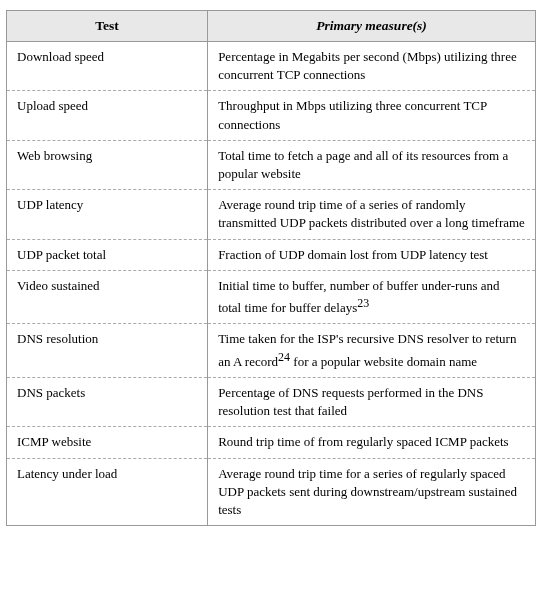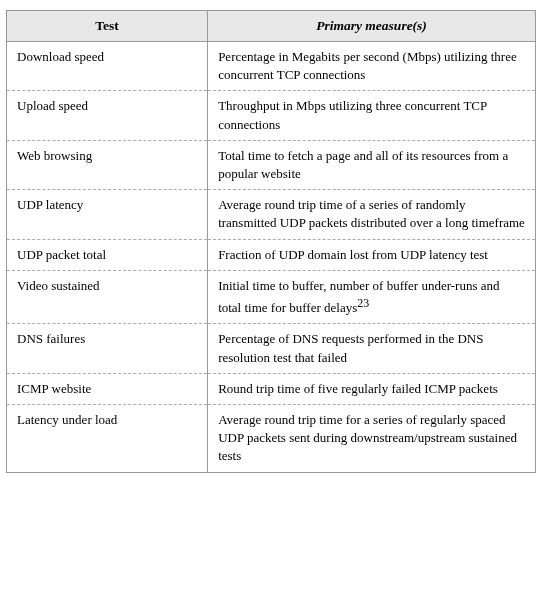--- a/index.html
+++ b/index.html
@@ -90,26 +90,30 @@
         </tr>
         <tr>
           <td>UDP packet total</td>
           <td>Fraction of UDP domain lost from UDP latency test</td>
         </tr>
         <tr>
           <td>Video sustained</td>
           <td>Initial time to buffer, number of buffer under-runs and total time for buffer delays<sup>23</sup></td>
         </tr>
         <tr>
-          <td>DNS failures</td>
+          <td>DNS resolution</td>
+          <td>Time taken for the ISP's recursive DNS resolver to return an A record<sup>24</sup>  for a popular website domain name</td>
+        </tr>
+        <tr>
+          <td>DNS packets</td>
           <td>Percentage of DNS requests performed in the DNS resolution test that failed</td>
         </tr>
         <tr>
           <td>ICMP website</td>
-          <td>Round trip time of five regularly failed ICMP packets</td>
+          <td>Round trip time of from regularly spaced ICMP packets</td>
         </tr>
         <tr>
           <td>Latency under load</td>
           <td>Average round trip time for a series of regularly spaced UDP packets sent during downstream/upstream sustained tests</td>
         </tr>
       </tbody>
   </table>
 </div>
 
 </body></html>

